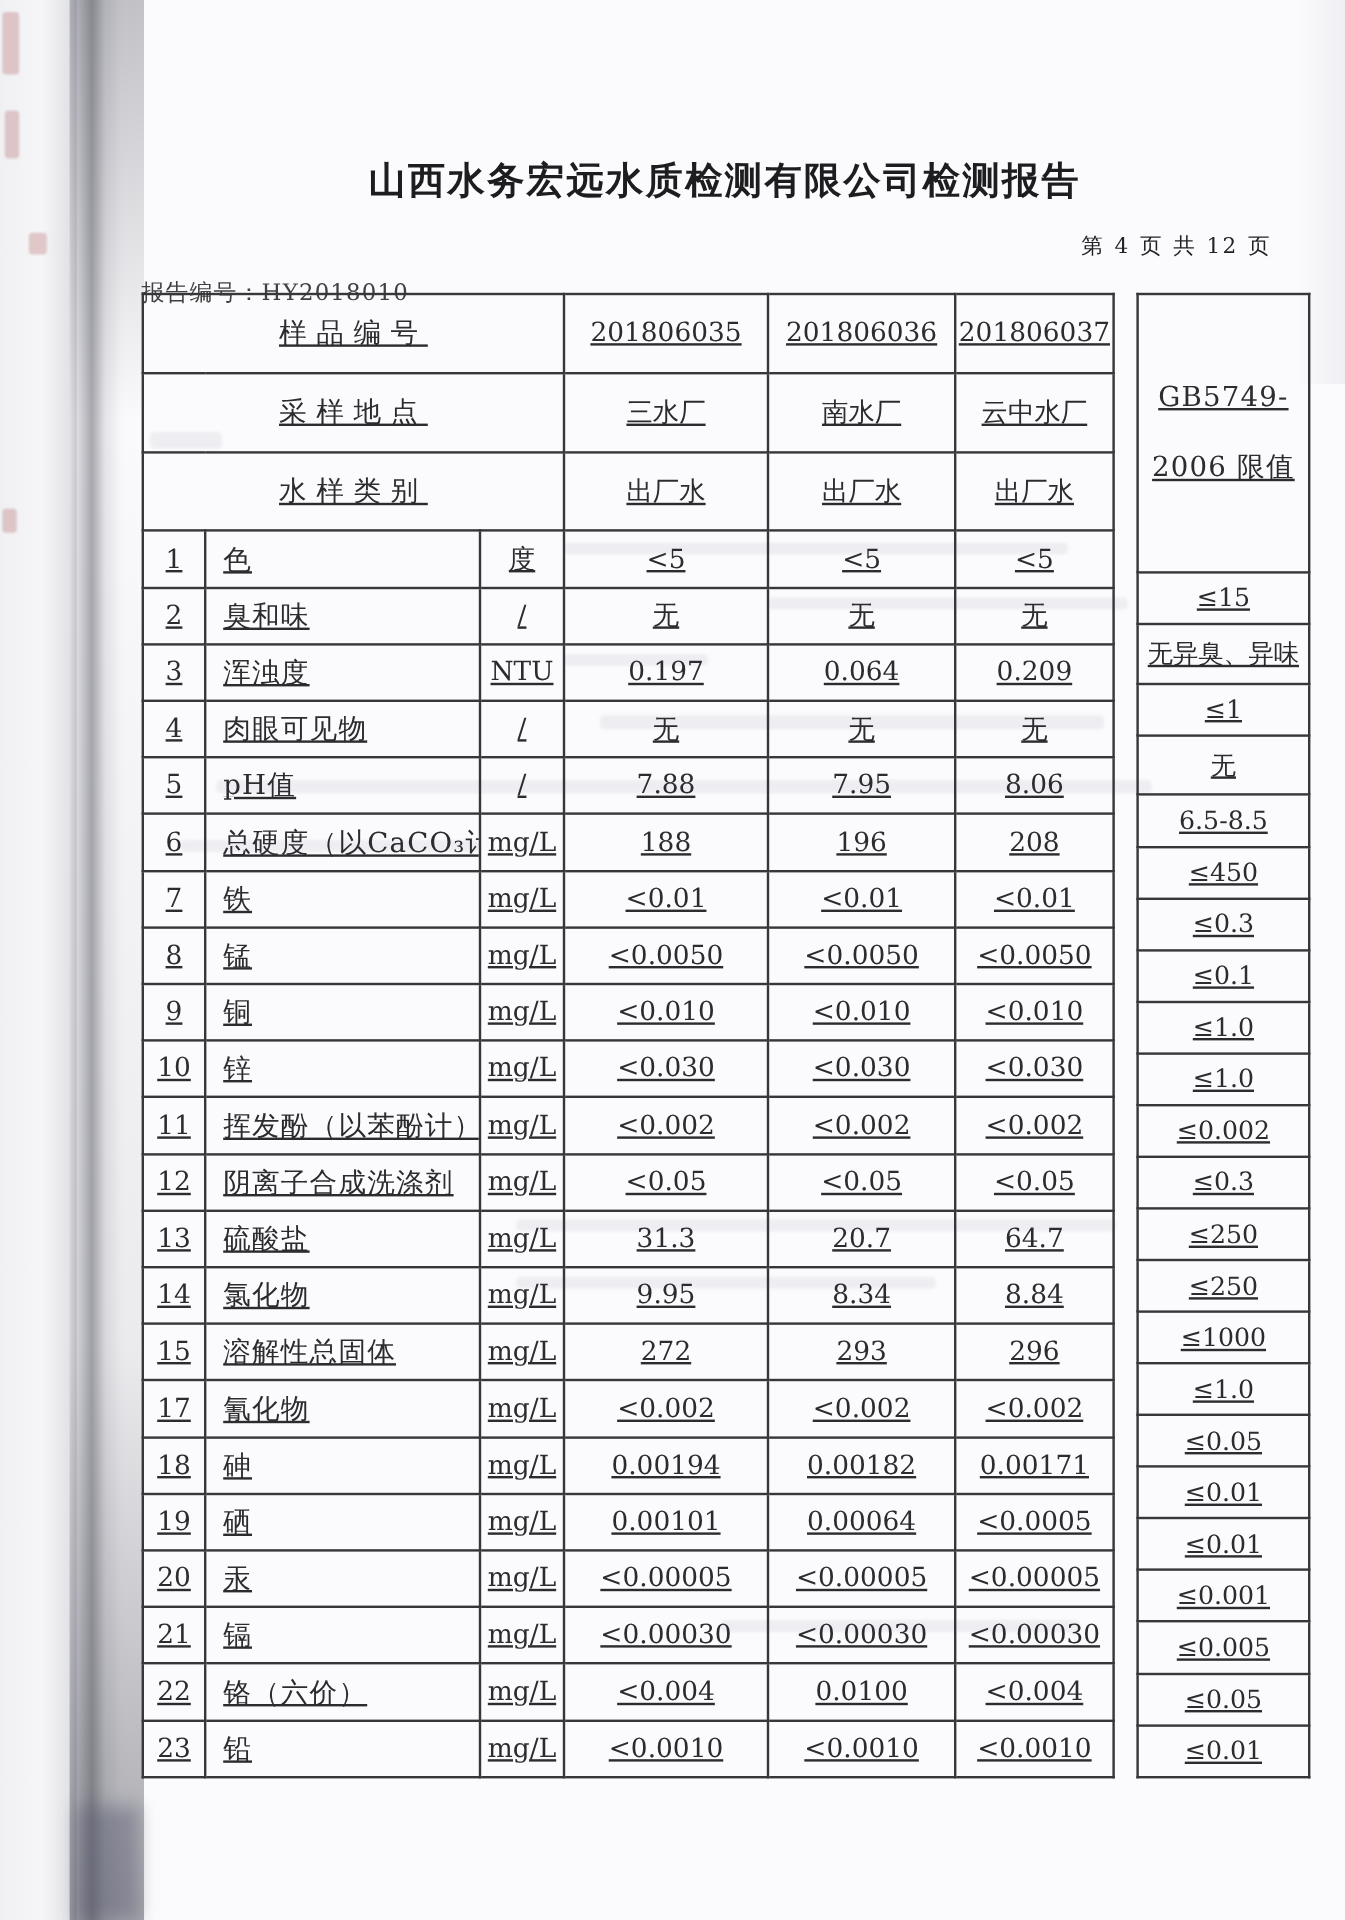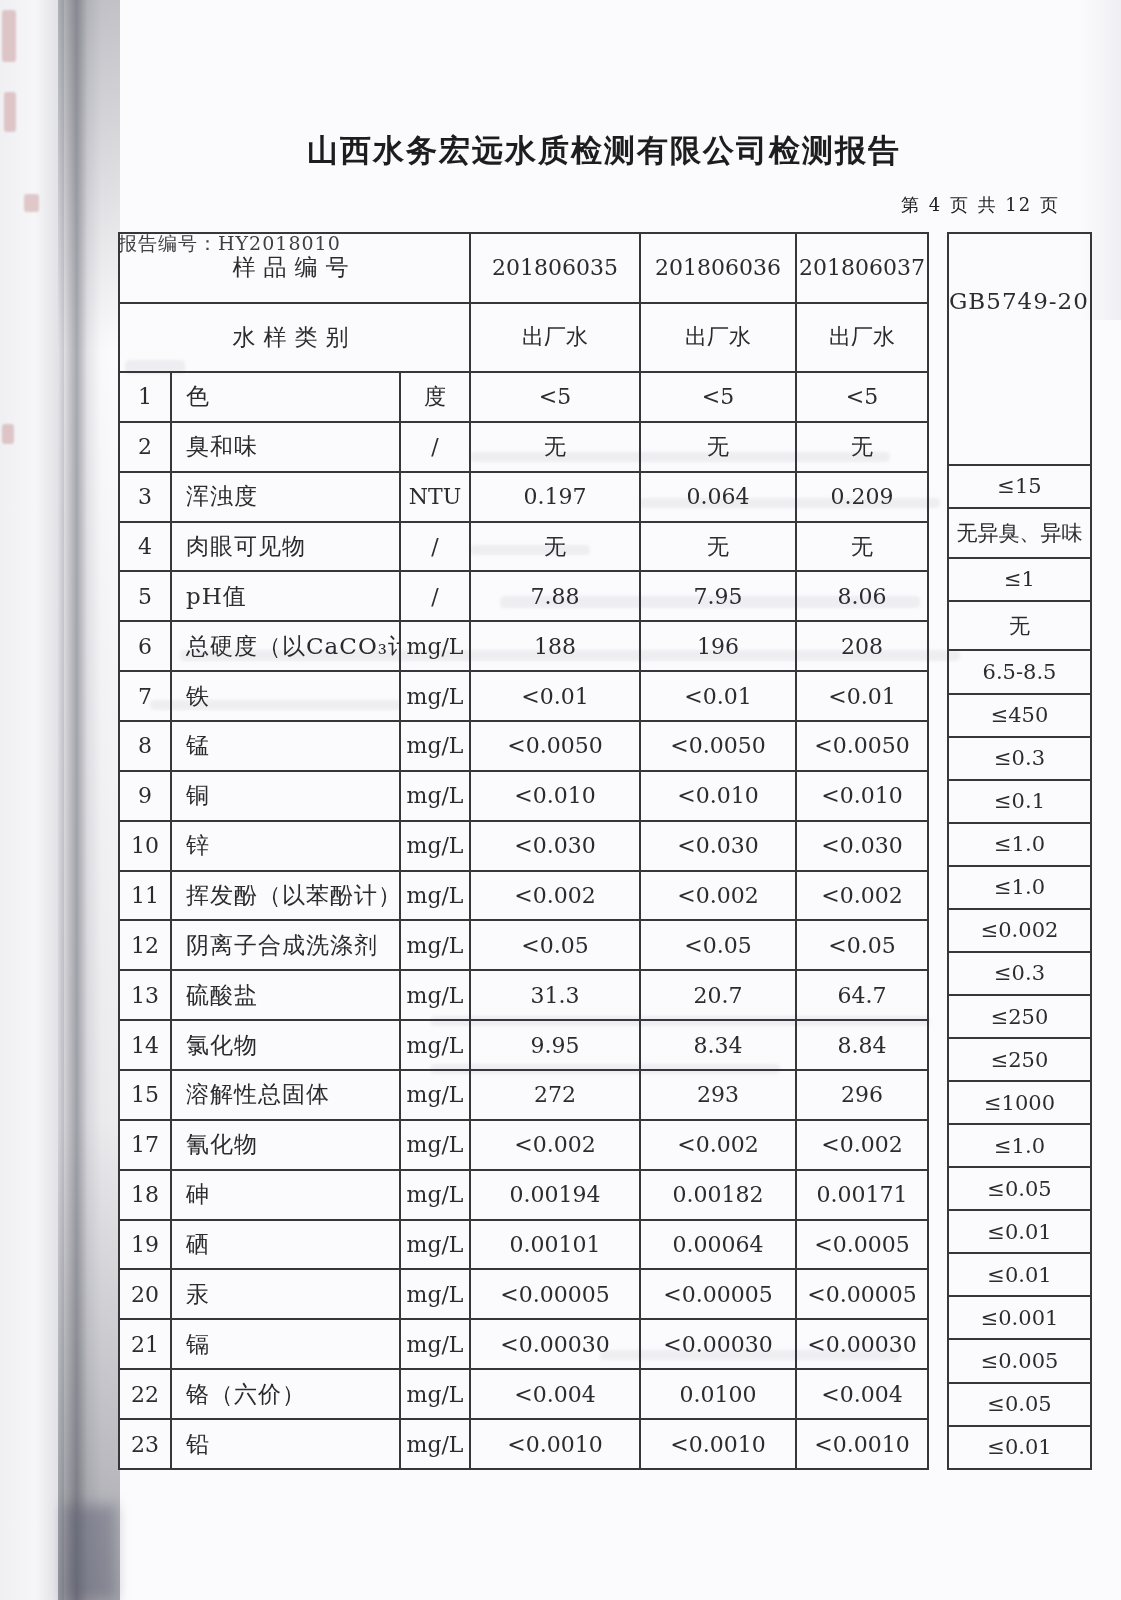--- a/index.html
+++ b/index.html
@@ -24,33 +24,33 @@
   .ghost{position:absolute;background:rgba(110,115,135,0.09);filter:blur(1.5px);border-radius:4px;}
 
   
   .title{position:absolute;left:118px;top:130px;width:972px;text-align:center;
     font-family:Liberation Mono, monospace;
     font-weight:700;font-size:31px;letter-spacing:2px;color:#1d1d20;}
   .report-no{position:absolute;left:118px;top:194px;font-size:19px;letter-spacing:1px;color:#404040;margin-top:37px;}
   .page-ind{position:absolute;right:61px;top:193px;font-size:18px;letter-spacing:2px;color:#222226;}
 
   
-  table{border-collapse:collapse;table-layout:fixed;position:absolute;top:232px;}
+  table{border-collapse:collapse;table-layout:fixed;position:absolute;top:244px;text-decoration:underline;}
   .main-table{left:118px;width:809px;height:1238px;}
   .limit-table{left:947px;width:143px;height:1238px;}
   td{border:2px solid #36363b;text-align:center;vertical-align:middle;
      font-size:22px;padding:0;overflow:hidden;white-space:nowrap;color:#2c2c30;}
   tr.hdr{height:46px;}
   td.merged-label{letter-spacing:8px;font-size:23px;}
   td.name{text-align:left;padding-left:14px;letter-spacing:1px;font-size:23px;}
   td.rowno{font-size:22px;}
   .limit-table td{font-size:21px;}
   tr.limit-hdr{height:138px;}
   .limit-hdr-cell .lh{line-height:1;}
-  .limit-hdr-inner{display:flex;flex-direction:row;justify-content:space-around;height:118px;padding:10px 0;font-size:23px;letter-spacing:1px;}
+  .limit-hdr-inner{display:flex;flex-direction:column;justify-content:space-around;height:118px;padding:10px 0;font-size:23px;letter-spacing:1px;}
 </style>
 </head>
 <body>
 
 <div class="left-sheet"></div>
 <div class="crease"></div>
 <div class="crease-fade"></div>
 <div class="corner-shadow"></div>
 <div class="right-fade"></div>
 <div class="speck" style="left:2px;top:10px;width:14px;height:52px;"></div>
@@ -82,20 +82,26 @@
       <col style="width:132px">
   </colgroup>
   <tbody>
     <tr class="hdr">
       <td colspan="3" class="merged-label">样品编号</td>
       <td>201806035</td>
       <td>201806036</td>
       <td>201806037</td>
     </tr>
     <tr class="hdr">
+      <td colspan="3" class="merged-label">采样地点</td>
+      <td>三水厂</td>
+      <td>南水厂</td>
+      <td>云中水厂</td>
+    </tr>
+    <tr class="hdr">
       <td colspan="3" class="merged-label">水样类别</td>
       <td>出厂水</td>
       <td>出厂水</td>
       <td>出厂水</td>
     </tr>
   </tbody>
   <tbody id="main-body">
       <tr>
         <td class="rowno">1</td>
         <td class="name">色</td>

